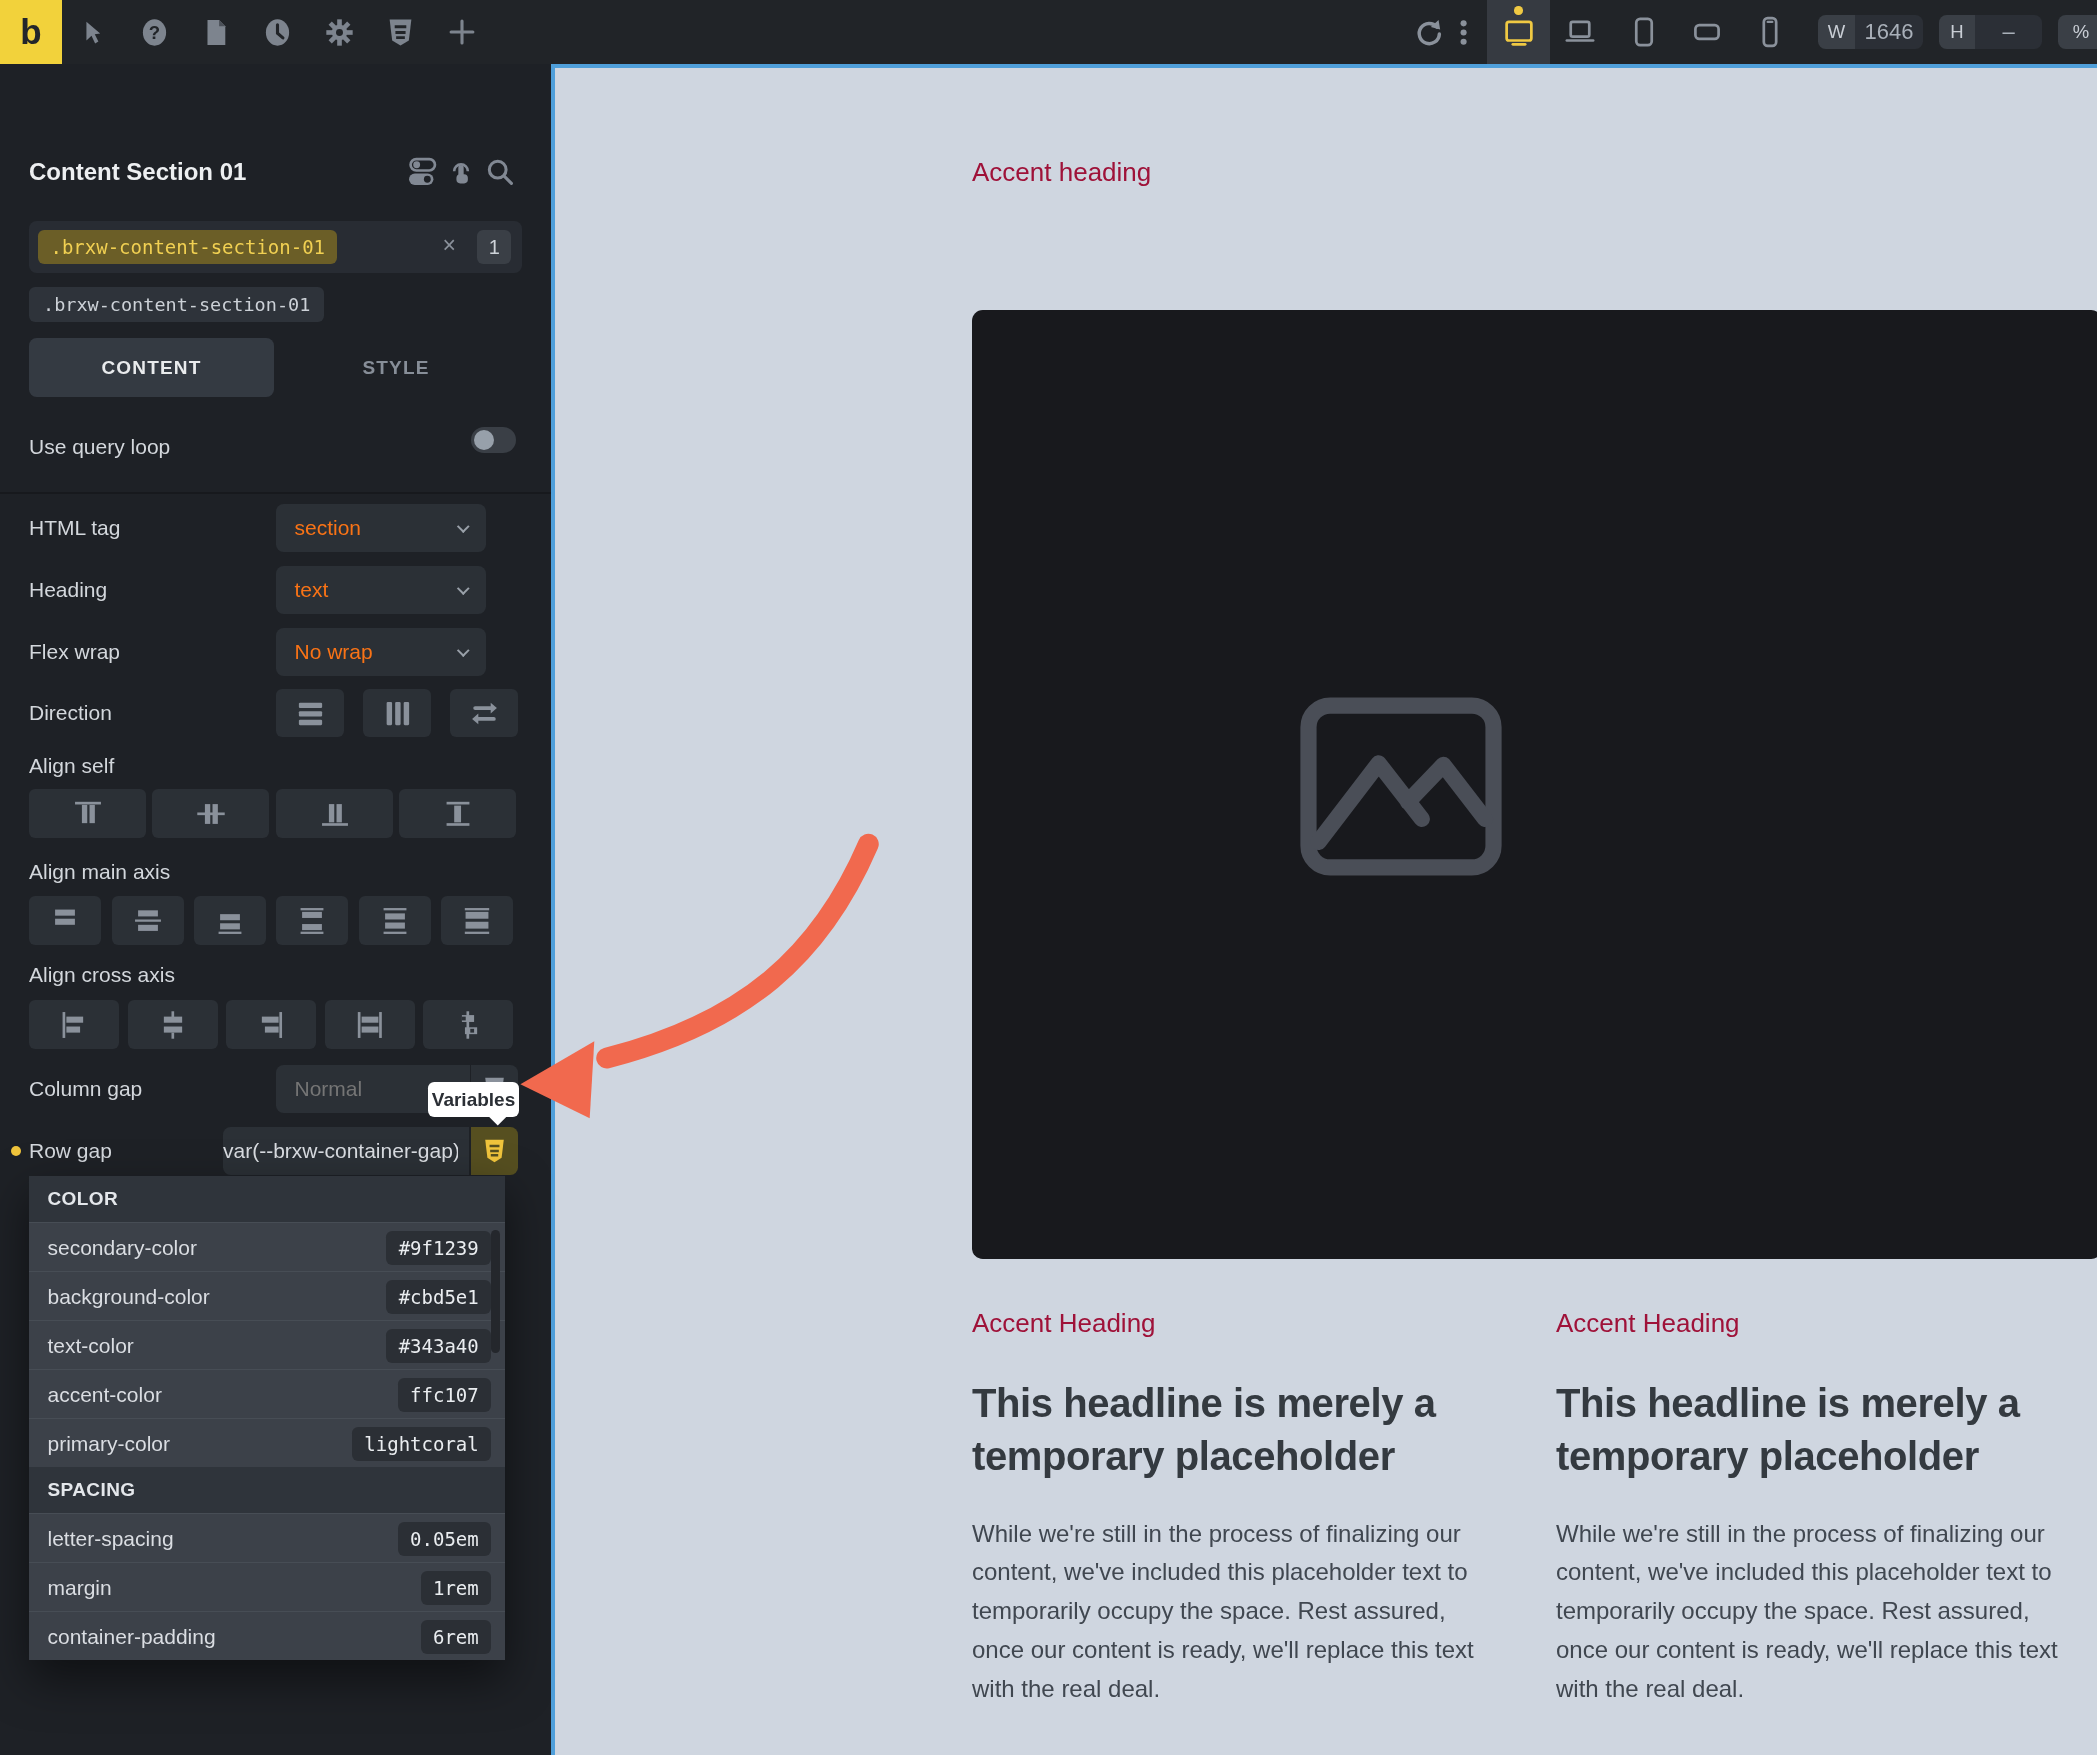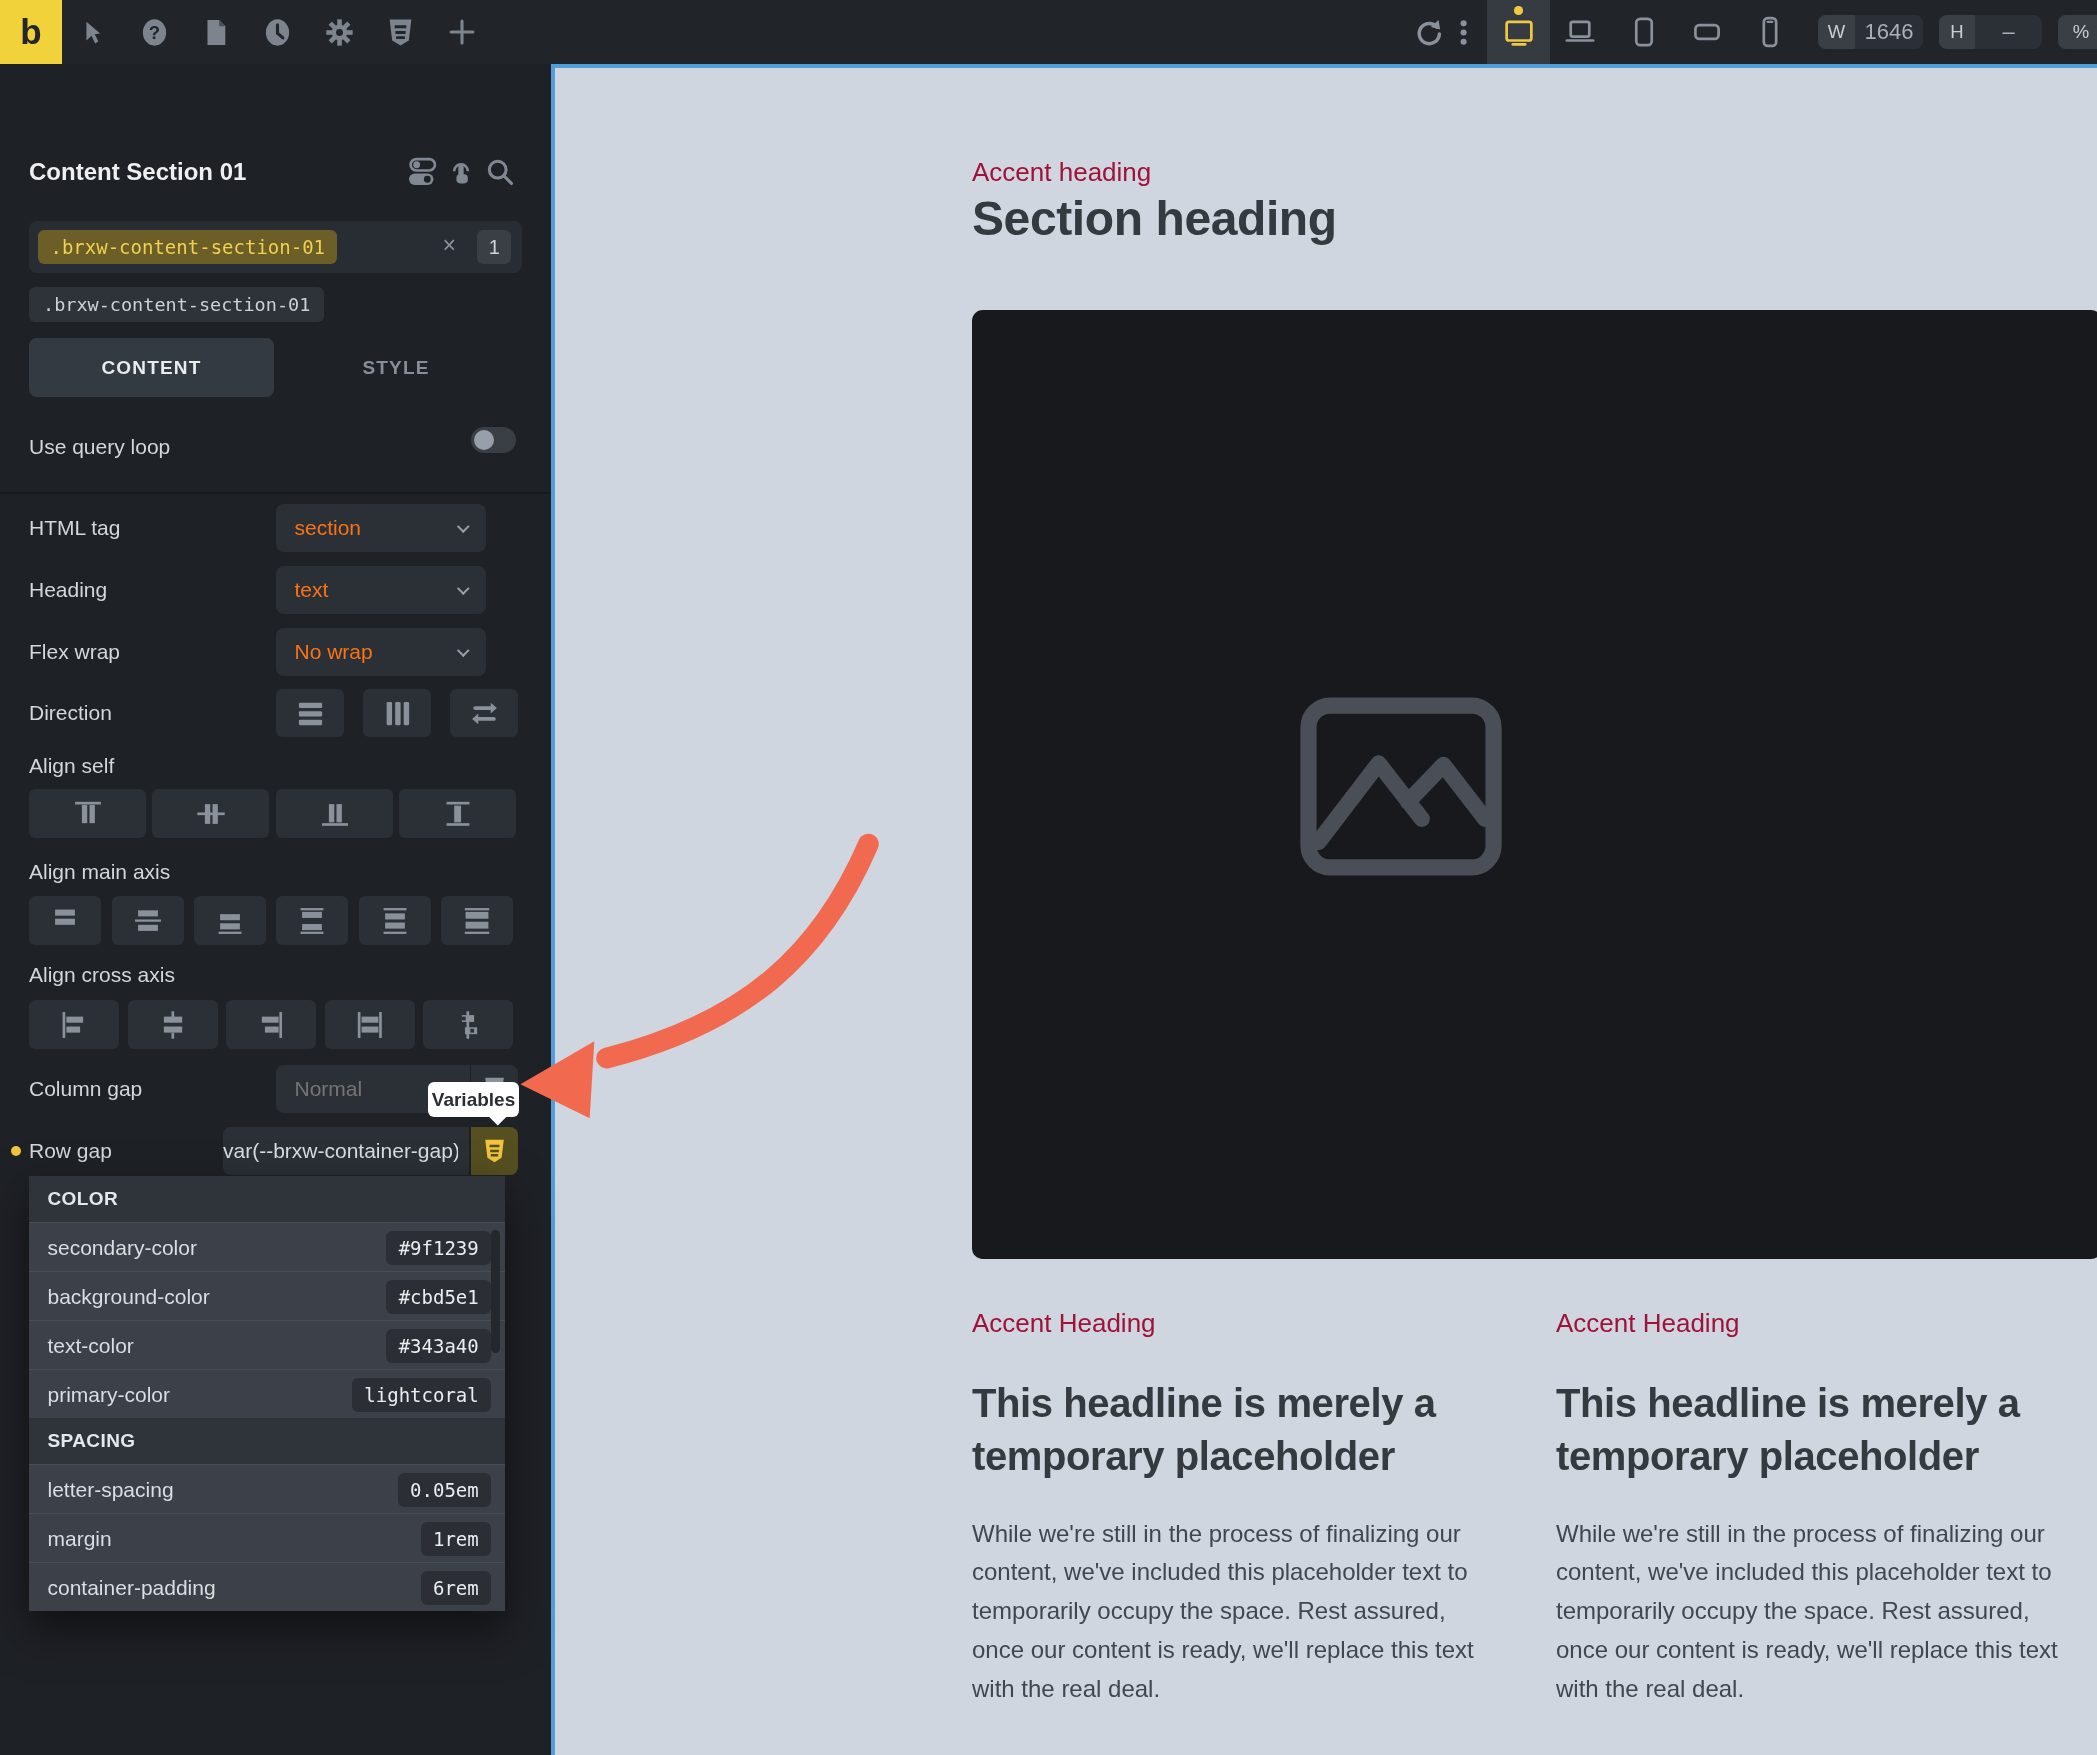--- a/index.html
+++ b/index.html
@@ -428,20 +428,24 @@
       </div>
     <div class="vitem">
         <span class="vname">background-color</span>
         <span class="vbadge">#cbd5e1</span>
       </div>
     <div class="vitem">
         <span class="vname">text-color</span>
         <span class="vbadge">#343a40</span>
       </div>
     <div class="vitem">
+        <span class="vname">accent-color</span>
+        <span class="vbadge">ffc107</span>
+      </div>
+    <div class="vitem">
         <span class="vname">primary-color</span>
         <span class="vbadge">lightcoral</span>
       </div>
 
     <div class="vheader">SPACING</div>
     <div class="vitem">
         <span class="vname">letter-spacing</span>
         <span class="vbadge">0.05em</span>
       </div>
     <div class="vitem">
@@ -452,21 +456,20 @@
         <span class="vname">container-padding</span>
         <span class="vbadge">6rem</span>
       </div>
 
     <div class="vscroll"></div>
   </div>
 </div>
 
 <div class="canvas">
   <div class="c-accent">Accent heading</div>
-  <div class="c-h1">Section heading</div>
 
   <div class="imgbox">
     <svg class="img-icon" width="202" height="179" viewBox="0 0 262 232">
       <rect x="11" y="11" width="240" height="210" rx="28" fill="none" stroke="#4a4e57" stroke-width="21"></rect>
       <path d="M24 188 L102 86 L158 158 M140 136 L186 88 L240 158" fill="none" stroke="#4a4e57" stroke-width="21" stroke-linecap="round" stroke-linejoin="round"></path>
     </svg>
   </div>
 
   <div class="cols">
     <div class="col">

